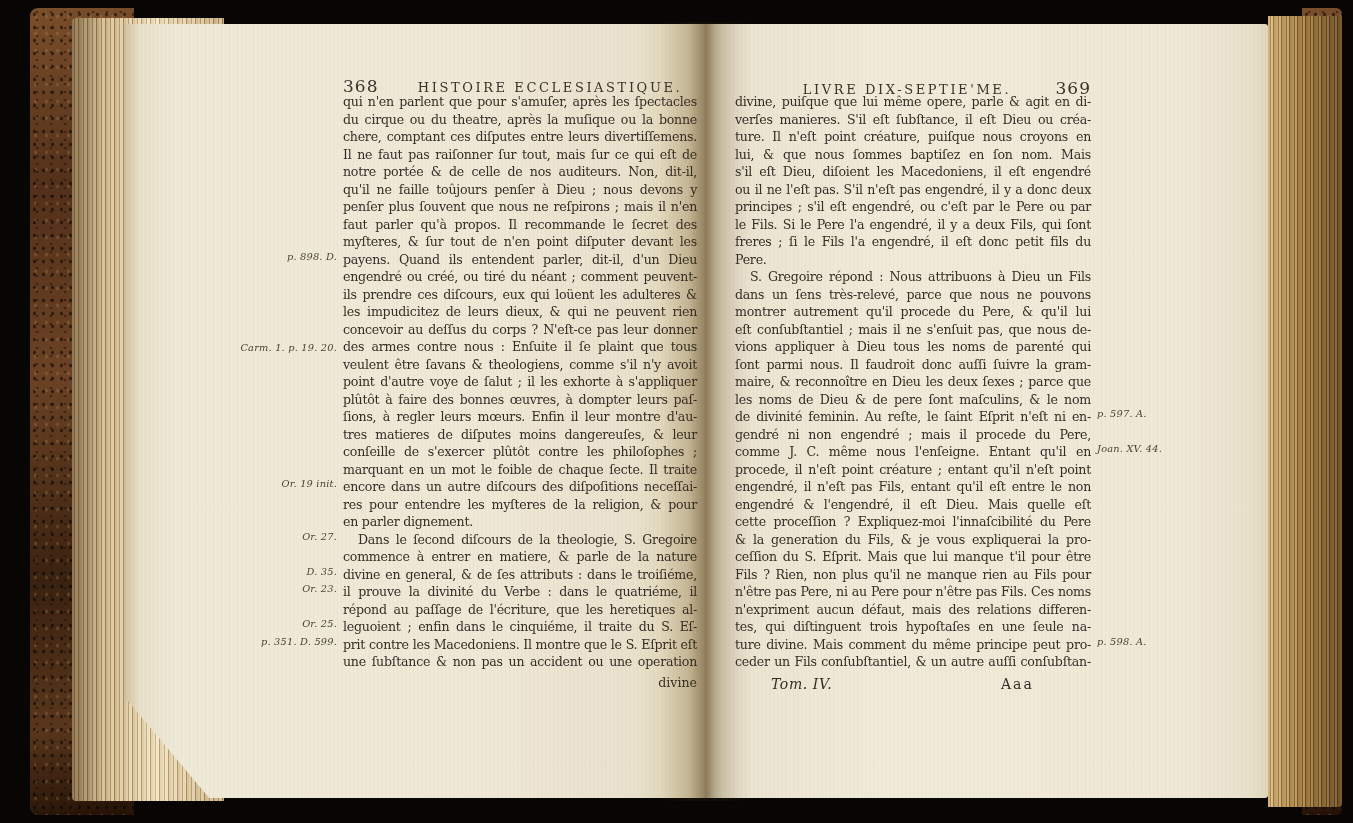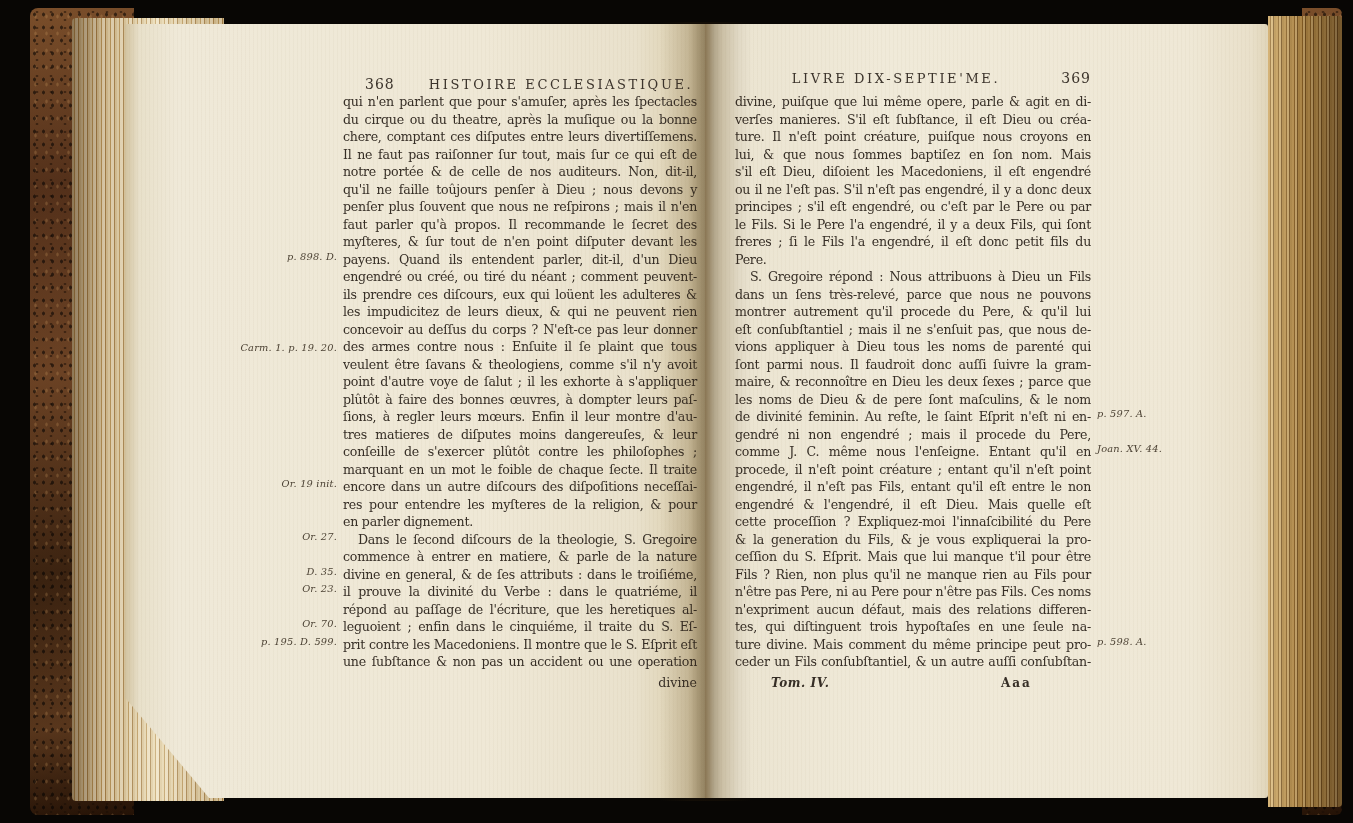--- a/index.html
+++ b/index.html
@@ -62,22 +62,22 @@
   .gutter-shadow{
     position:absolute;left:630px;top:14px;width:92px;height:calc(100% - 28px);
     background:linear-gradient(90deg,rgba(70,48,18,0) 0%,rgba(70,48,18,.16) 32%,rgba(38,24,8,.34) 50%,rgba(70,48,18,.14) 68%,rgba(70,48,18,0) 100%);
     pointer-events:none;
   }
   .header-row{
     position:absolute;display:flex;align-items:baseline;
     font-size:13px;letter-spacing:2.6px;color:#3b332b;
   }
   .header-left{left:218px;top:52px;width:352px;}
-  .header-right{left:30px;top:46px;width:356px;}
-  .pagenum{font-size:14px;letter-spacing:1px;margin-left:22px;}
+  .header-right{left:30px;top:54px;width:356px;}
+  .pagenum{font-size:17px;letter-spacing:1px;}
   .hl-num{width:62px;text-align:left;}
   .hr-num{width:62px;text-align:right;}
   .hr-spacer{width:50px;}
   .running-title{flex:1;text-align:center;white-space:nowrap;}
 
   .lines{
     position:absolute;top:69px;
     font-size:12.6px;letter-spacing:-0.25px;color:#362e26;
   }
   .lines-left{left:218px;width:354px;}
@@ -90,21 +90,21 @@
   .mnotes-left{left:112px;width:100px;}
   .mnotes-left .mnote{text-align:right;}
   .mnotes-right{left:392px;width:90px;}
   .mnotes-right .mnote{text-align:left;}
   .mnote{position:absolute;width:100%;letter-spacing:.2px;}
 
   .catchword{
     position:absolute;left:218px;width:354px;top:651px;
     text-align:right;font-size:12.6px;color:#362e26;
   }
-  .footer-row{position:absolute;left:30px;width:356px;top:652px;font-size:12px;color:#362e26;height:18px;font-weight:bold;}
+  .footer-row{position:absolute;left:30px;width:356px;top:652px;font-size:14px;color:#362e26;height:18px;}
   .footer-vol{position:absolute;left:36px;font-style:italic;letter-spacing:.6px;}
   .footer-sig{position:absolute;left:266px;letter-spacing:2px;}
 </style>
 </head>
 <body>
 
 <div class="book">
   <div class="board board-left"></div>
   <div class="board board-right"></div>
   <div class="edges edges-left"></div>
@@ -115,22 +115,22 @@
       <div class="pagenum hl-num">368</div>
       <div class="running-title">HISTOIRE ECCLESIASTIQUE.</div>
     </div>
     <div class="mnotes mnotes-left">
         <div class="mnote" style="top: 157.5px;">p. 898. D.</div>
         <div class="mnote" style="top: 249px;">Carm. 1. p. 19. 20.</div>
         <div class="mnote" style="top: 385px;">Or. 19 init.</div>
         <div class="mnote" style="top: 437.5px;">Or. 27.</div>
         <div class="mnote" style="top: 472.5px;">D. 35.</div>
         <div class="mnote" style="top: 490px;">Or. 23.</div>
-        <div class="mnote" style="top: 525px;">Or. 70.</div>
-        <div class="mnote" style="top: 542.5px;">p. 195. D. 599.</div>
+        <div class="mnote" style="top: 525px;">Or. 25.</div>
+        <div class="mnote" style="top: 542.5px;">p. 351. D. 599.</div>
       </div>
     <div class="lines lines-left">
         <div class="tl">qui n'en parlent que pour s'amuſer, après les ſpectacles</div>
         <div class="tl">du cirque ou du theatre, après la muſique ou la bonne</div>
         <div class="tl">chere, comptant ces diſputes entre leurs divertiſſemens.</div>
         <div class="tl">Il ne faut pas raiſonner ſur tout, mais ſur ce qui eſt de</div>
         <div class="tl">notre portée &amp; de celle de nos auditeurs. Non, dit-il,</div>
         <div class="tl">qu'il ne faille toûjours penſer à Dieu ; nous devons y</div>
         <div class="tl">penſer plus ſouvent que nous ne reſpirons ; mais il n'en</div>
         <div class="tl">faut parler qu'à propos. Il recommande le ſecret des</div>

